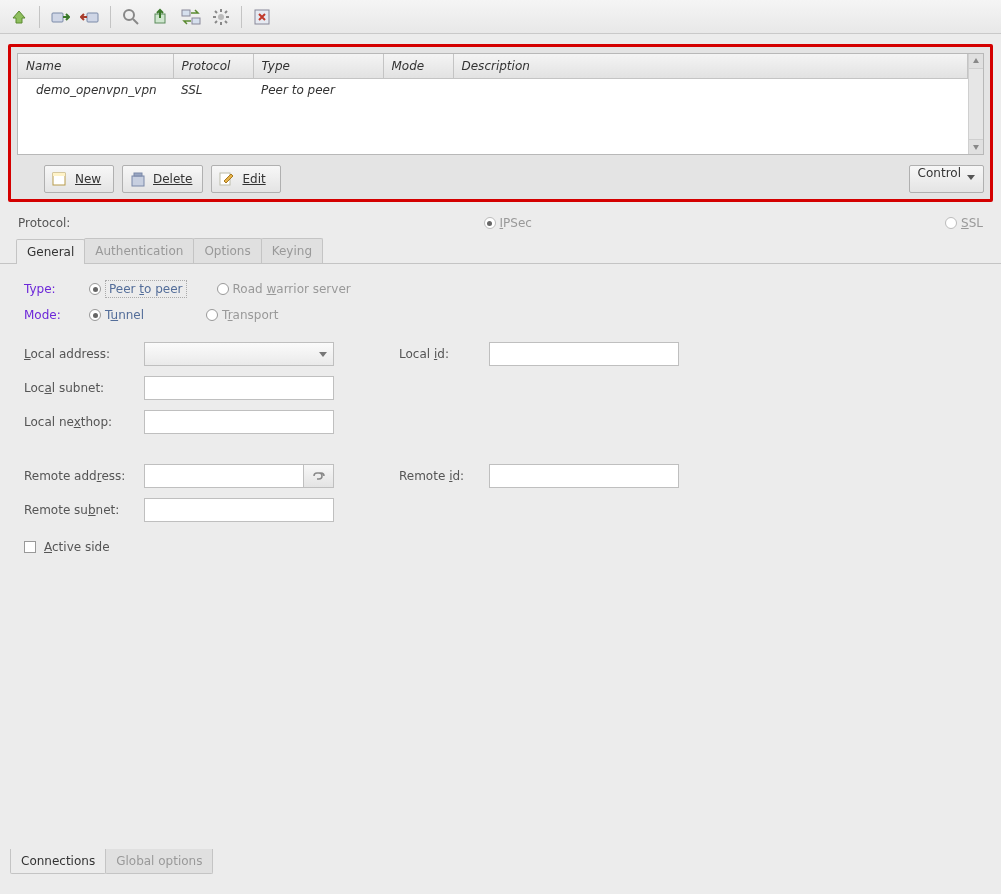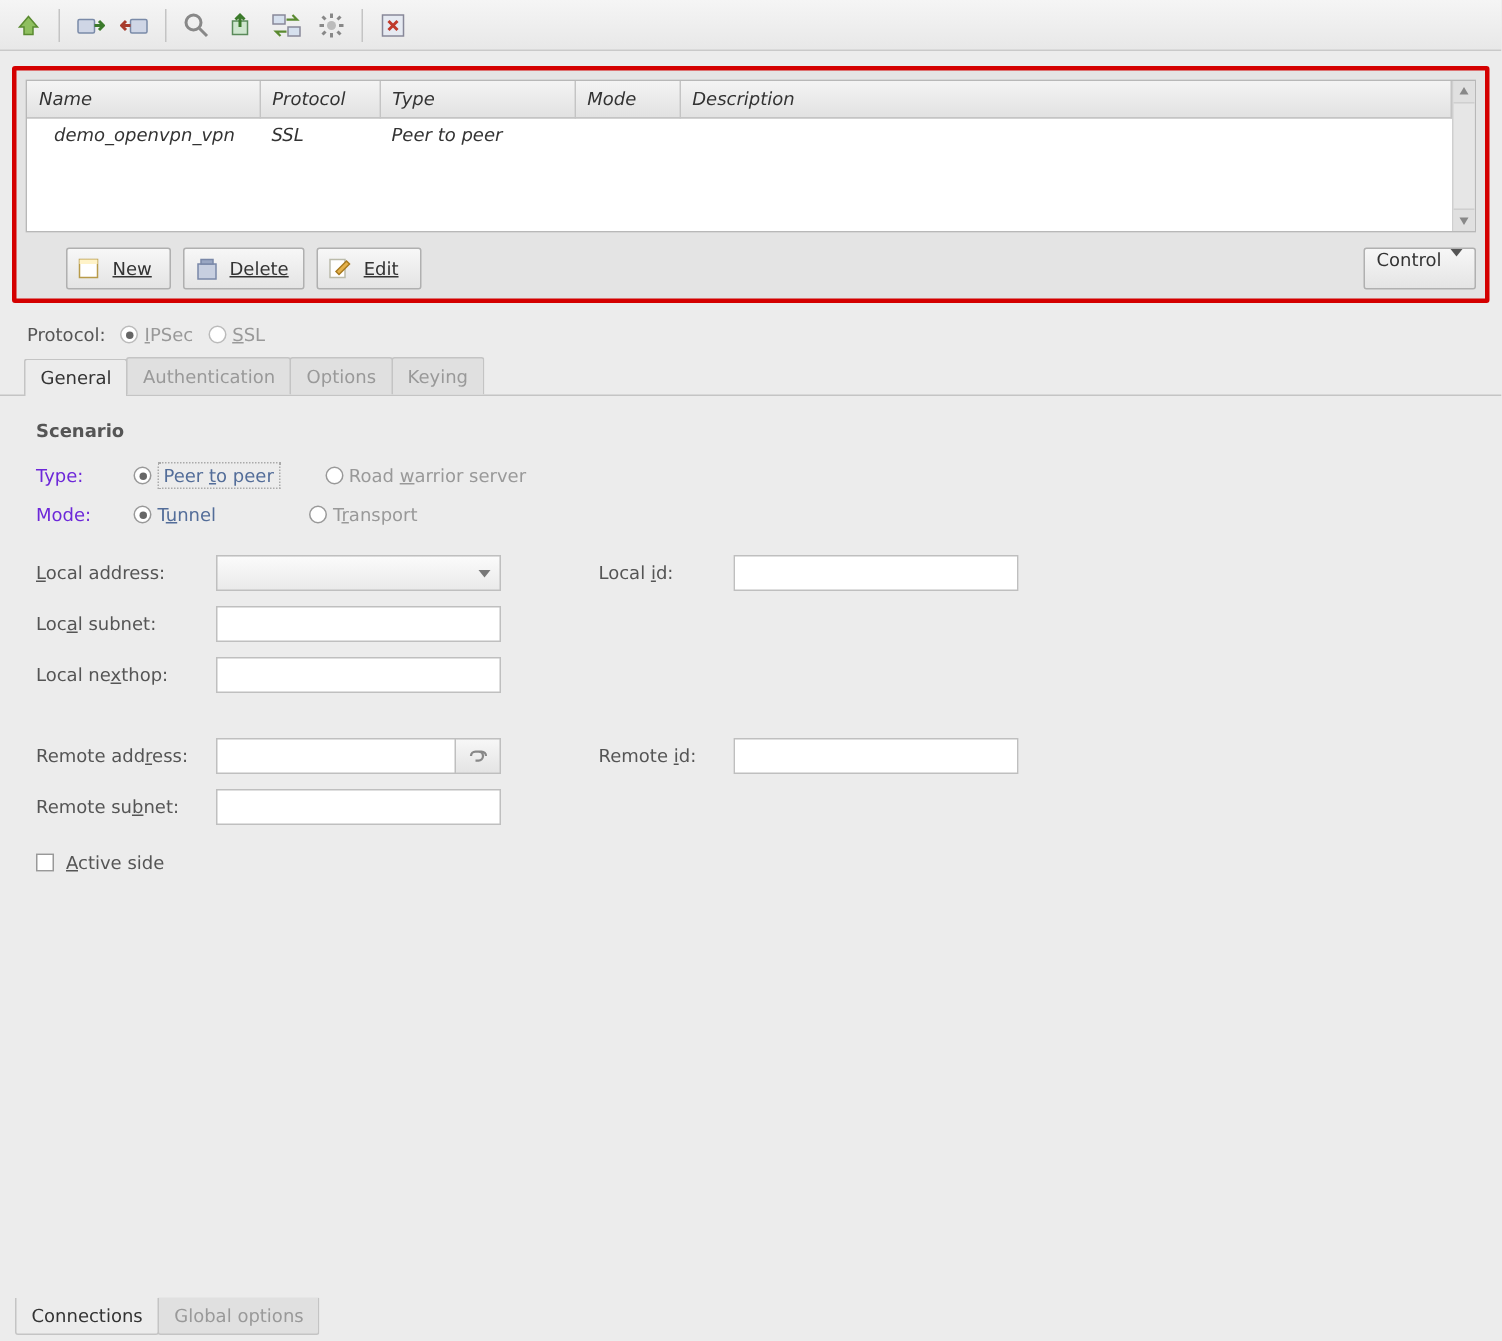--- a/index.html
+++ b/index.html
@@ -81,32 +81,33 @@
     padding: 4px 10px 4px 6px;
     display:flex; align-items:center; gap:6px;
     height:28px;
     min-width:70px;
   }
   .btn .u { text-decoration: underline; }
   .spacer { flex:1; }
   .control-btn {
     background: linear-gradient(#f7f7f7,#e4e4e4);
     border:1px solid #b0b0b0; border-radius:2px;
-    padding: 0 8px; height:28px;
-    display:flex;align-items:flex-start;gap:6px;
+    padding: 12px 8px; height:28px;
+    display:flex;align-items:flex-end;gap:6px;
   }
   .tri-down {
     width:0;height:0;border-left:4px solid transparent;border-right:4px solid transparent;border-top:5px solid #555;
   }
 
   
   .proto-row {
     display:flex; align-items:center; gap:10px;
     padding: 10px 18px 6px 18px;
     color:#777;
+    justify-content:space-between;
   }
   .radio {
     width:12px;height:12px;border:1px solid #999;border-radius:50%;
     display:inline-flex;align-items:center;justify-content:center;background:#fff;
   }
   .radio.checked::after{
     content:""; width:5px;height:5px;border-radius:50%;background:#666;
   }
   .radio.disabled { border-color:#bbb; }
   .radio-lbl { color:#999; }
@@ -173,21 +174,21 @@
     background:linear-gradient(#f7f7f7,#e4e4e4);
     display:flex;align-items:center;justify-content:center;
   }
   .chk {
     width:12px;height:12px;border:1px solid #999;background:#fff;display:inline-block;
   }
   .active-side-row { display:flex;align-items:center;gap:8px;margin-top:18px;color:#555; }
 
   
   .bottom-tabs {
-    position:absolute; bottom:4px; left:10px;
+    position:absolute; bottom:20px; left:10px;
     display:flex;align-items:flex-start;
   }
   .btab {
     border:1px solid #c4c4c4; border-top:none;
     background:#e0e0e0; padding:5px 10px; color:#999;
     border-radius:0 0 2px 2px; margin-right:-1px;
   }
   .btab.active { background:#ececec; color:#333; }
 
   .gap-col { width:60px; }
@@ -346,21 +347,20 @@
 </div>
 
 <div class="tabbar">
   <div class="tab active">General</div>
   <div class="tab">Authentication</div>
   <div class="tab">Options</div>
   <div class="tab">Keying</div>
 </div>
 
 <div class="tab-content">
-  <div class="section-title">Scenario</div>
 
   <div class="form-row">
     <span class="label">Type:</span>
     <span class="radio-pair">
       <span class="radio checked"></span>
       <span class="radio-text active dotted-box">Peer <span style="text-decoration:underline">t</span>o peer</span>
     </span>
     <span style="width:10px"></span>
     <span class="radio-pair">
       <span class="radio"></span>

